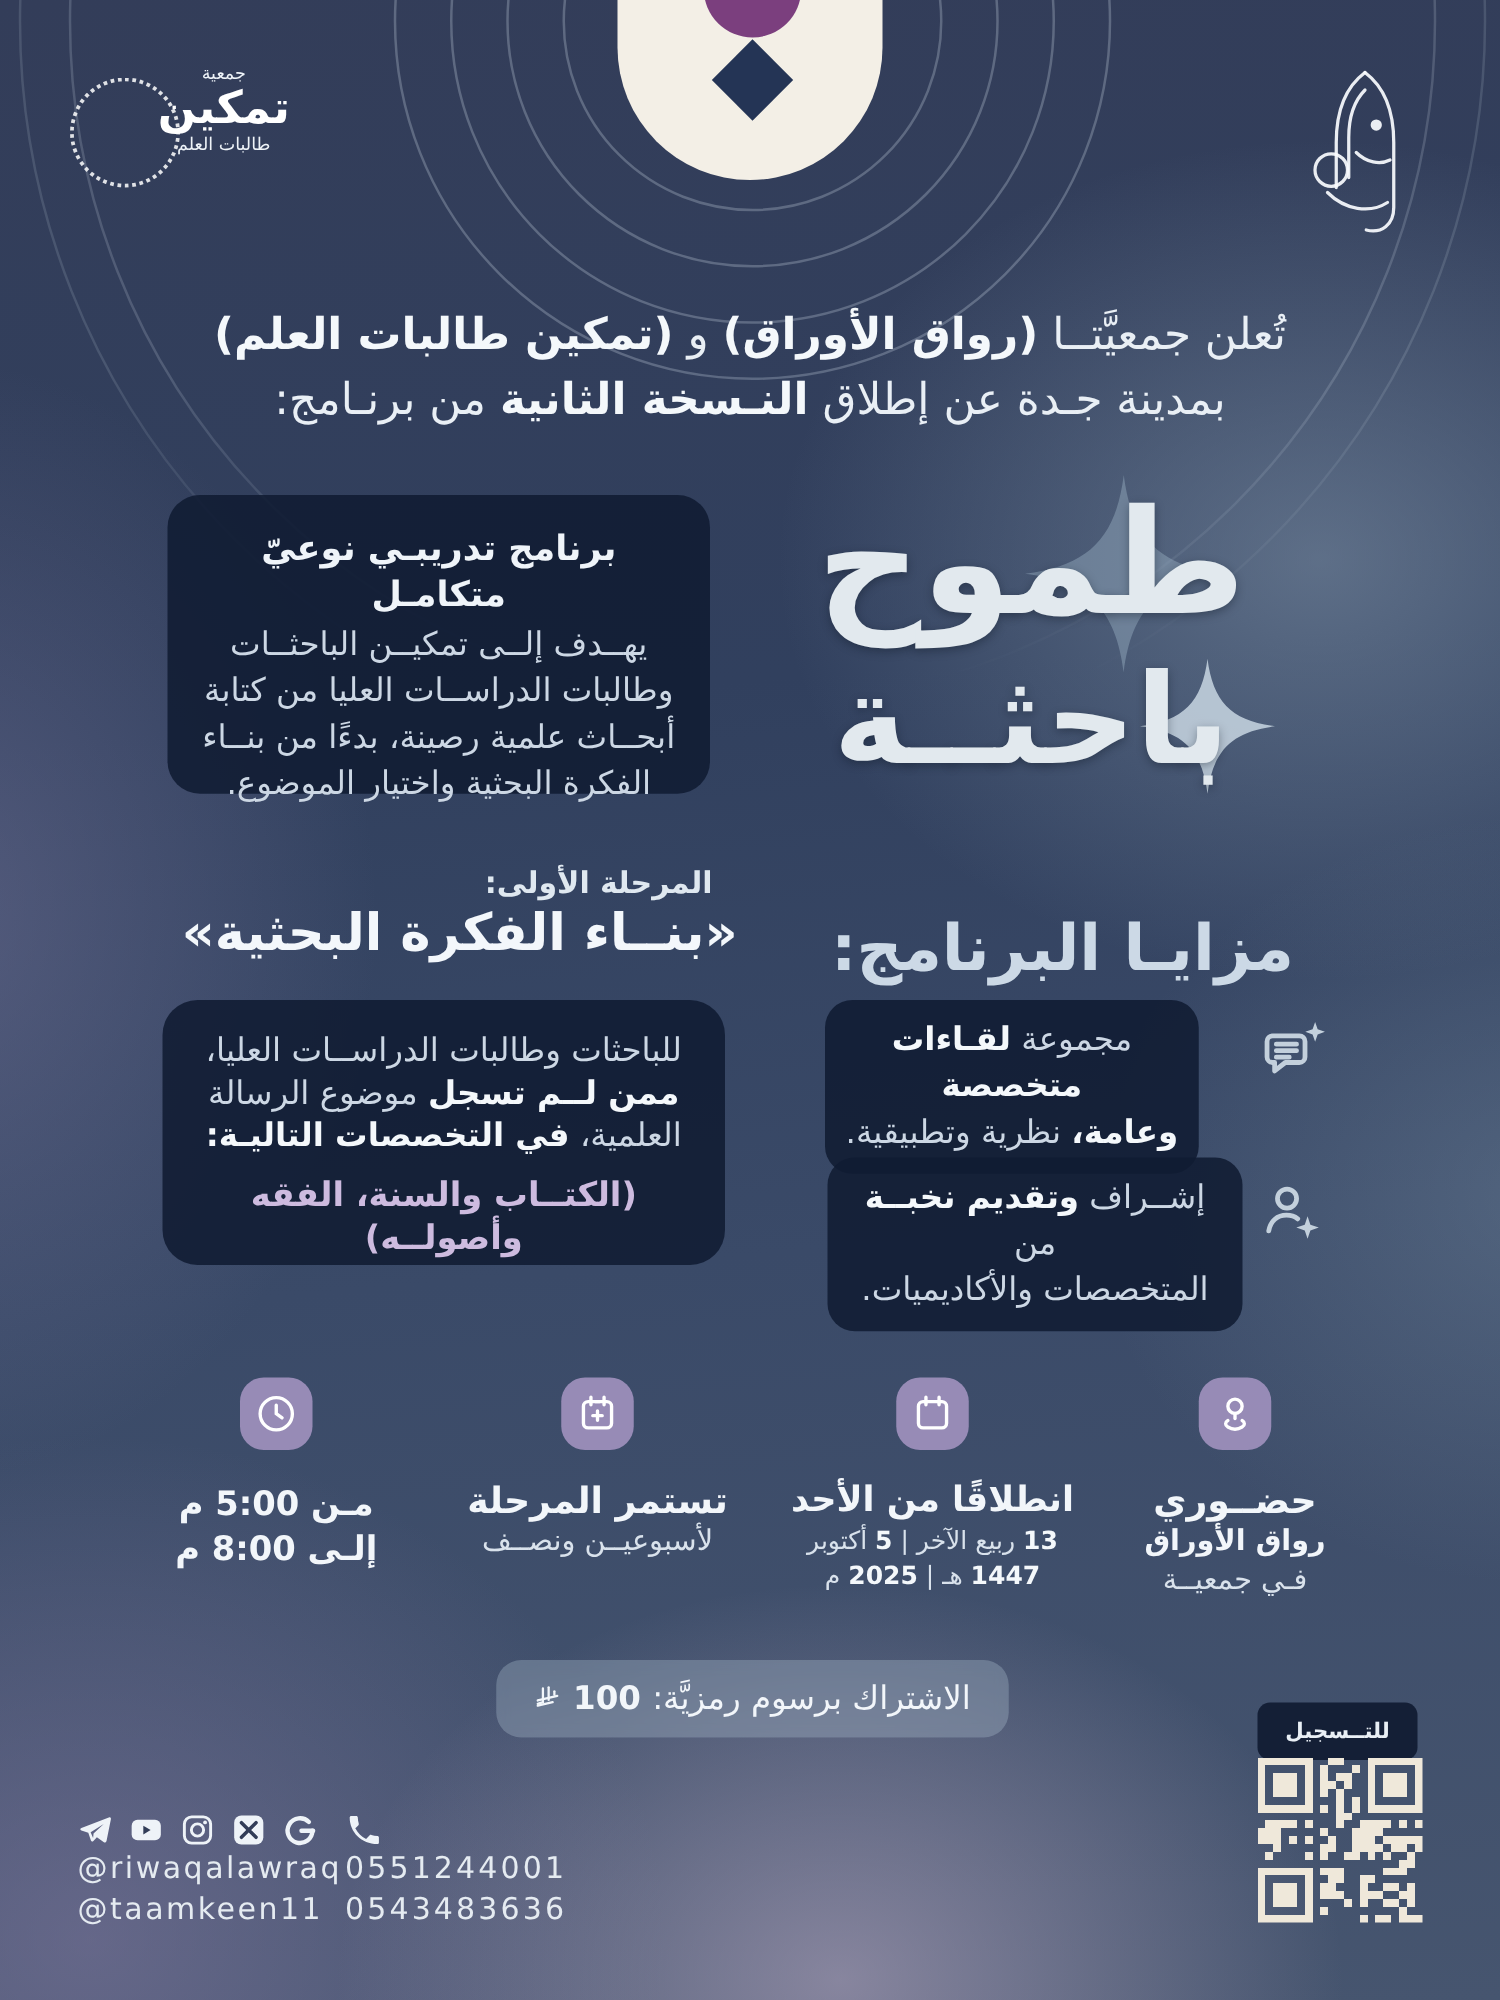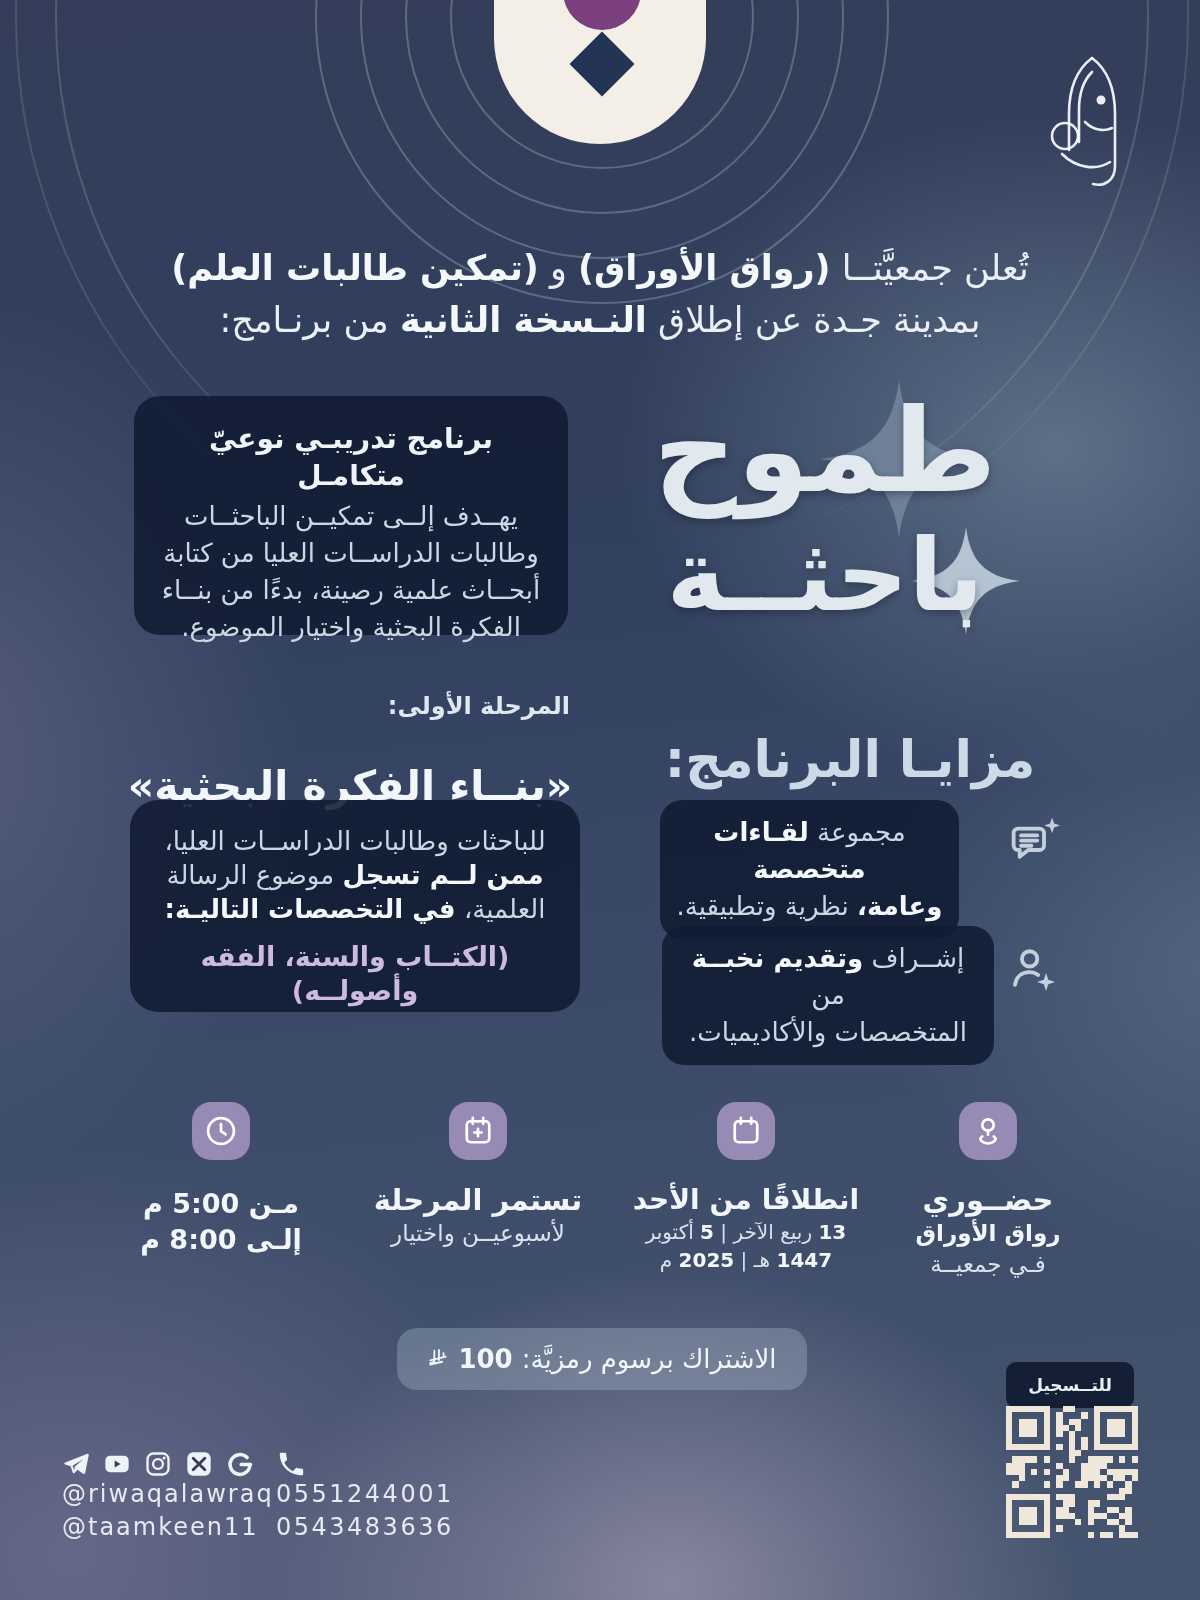--- a/index.html
+++ b/index.html
@@ -46,21 +46,21 @@
   .desc-card .l1{font-size:28px;font-weight:bold;color:#eff4f9;margin-bottom:4px;}
 
   
   .title-block{left:630px;top:390px;width:390px;text-align:center;color:#e2e9ee;text-shadow:0 3px 8px rgba(10,16,30,.35);}
   .title-w1{font-size:116px;line-height:122px;font-weight:bold;}
   .title-w2{font-size:100px;line-height:108px;font-weight:bold;margin-top:10px;}
   .sparkle{position:absolute;}
 
   
   .stage-kicker{left:140px;top:692px;width:430px;text-align:right;font-size:24px;font-weight:bold;color:#dfe8f0;}
-  .stage-title{left:110px;top:722px;width:480px;text-align:center;font-size:41px;font-weight:bold;color:#f3f7fb;margin-top:40px;}
+  .stage-title{left:110px;top:722px;width:480px;font-size:41px;font-weight:bold;color:#f3f7fb;}
   .features-heading{left:640px;top:730px;width:420px;text-align:center;font-size:51px;font-weight:bold;color:#ccd9e6;}
 
   
   .elig-card{left:130px;top:800px;width:450px;height:212px;padding:24px 20px;border-radius:28px;text-align:center;font-size:26px;line-height:34px;color:#ccd7e4;}
   .elig-card .spec{margin-top:14px;font-size:27px;font-weight:bold;color:#cdbbdf;}
 
   
   .feat-card{border-radius:22px;text-align:center;font-size:26px;line-height:37px;color:#ccd7e4;padding:14px 16px;}
   .feat1{left:660px;top:800px;width:299px;}
   .feat2{left:662px;top:926px;width:332px;}
@@ -104,20 +104,28 @@
     <div class="ring" style="left:360px;top:-225px;width:480px;height:480px;"></div>
     <div class="ring" style="left:315px;top:-270px;width:570px;height:570px;"></div>
     <div class="ring" style="left:55px;top:-530px;width:1090px;height:1090px;border-color:rgba(222,232,242,.18);"></div>
     <div class="ring" style="left:15px;top:-570px;width:1170px;height:1170px;border-color:rgba(222,232,242,.14);"></div>
   </div>
 
   <div class="abs capsule"></div>
   <div class="abs deco-circle" style="background:#7b3f7e;"></div>
   <div class="abs deco-diamond" style="background:#243455;"></div>
 
+  <div class="abs tamkeen rtl">
+    <div class="dotring"></div>
+    <div class="ttxt">
+      <div class="t1">جمعية</div>
+      <div class="t2">تمكين</div>
+      <div class="t3">طالبات العلم</div>
+    </div>
+  </div>
 
   <div class="abs riwaq">
     <svg viewBox="0 0 104 142" fill="none" stroke="rgba(250,252,255,.92)" stroke-width="2.6" stroke-linecap="round">
       <path d="M54 8 C38 20 31 40 31 64 L31 100"></path>
       <path d="M54 8 C70 20 77 40 77 64 L77 116 C77 130 67 137 55 134"></path>
       <path d="M54 22 C45 31 41 44 41 60 L41 92"></path>
       <circle cx="27" cy="86" r="13"></circle>
       <circle cx="63" cy="50" r="4.5" fill="rgba(250,252,255,.92)" stroke="none"></circle>
       <path d="M24 104 C38 118 58 121 72 112"></path>
       <path d="M47 72 C55 80 66 82 74 78"></path>
@@ -216,21 +224,21 @@
 
   <div class="tile" style="left:449px;top:1102px;">
     <svg viewBox="0 0 24 24" fill="none" stroke="#fff" stroke-width="1.8" stroke-linecap="round">
       <rect x="4.5" y="5.5" width="15" height="14" rx="2.5"></rect>
       <path d="M8.5 3.2v4M15.5 3.2v4M10.8 5.5h2.4"></path>
       <path d="M12 10.5v5M9.5 13h5"></path>
     </svg>
   </div>
   <div class="dcol rtl" style="left:348px;top:1182px;">
     <div class="dt">تستمر المرحلة</div>
-    <div class="dl">لأسبوعيــن واختيار</div>
+    <div class="dl">لأسبوعيــن ونصــف</div>
   </div>
 
   <div class="tile" style="left:192px;top:1102px;">
     <svg viewBox="0 0 24 24" fill="none" stroke="#fff" stroke-width="1.8" stroke-linecap="round">
       <circle cx="12" cy="12" r="8.6"></circle>
         <path d="M12 7.4V12l3.1 2.2"></path>
     </svg>
   </div>
   <div class="dcol rtl" style="left:91px;top:1186px;">
     <div class="dt" style="font-size:27px;">مـن 5:00 م</div>

